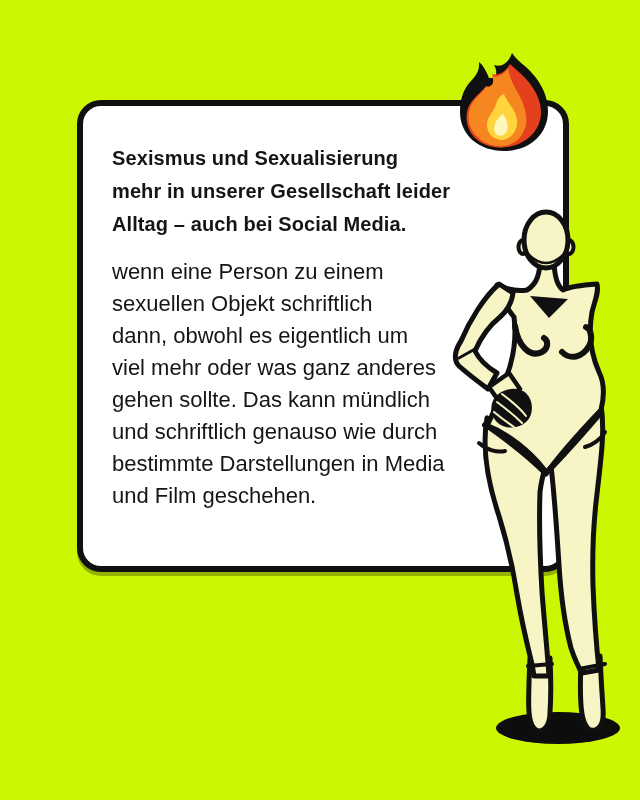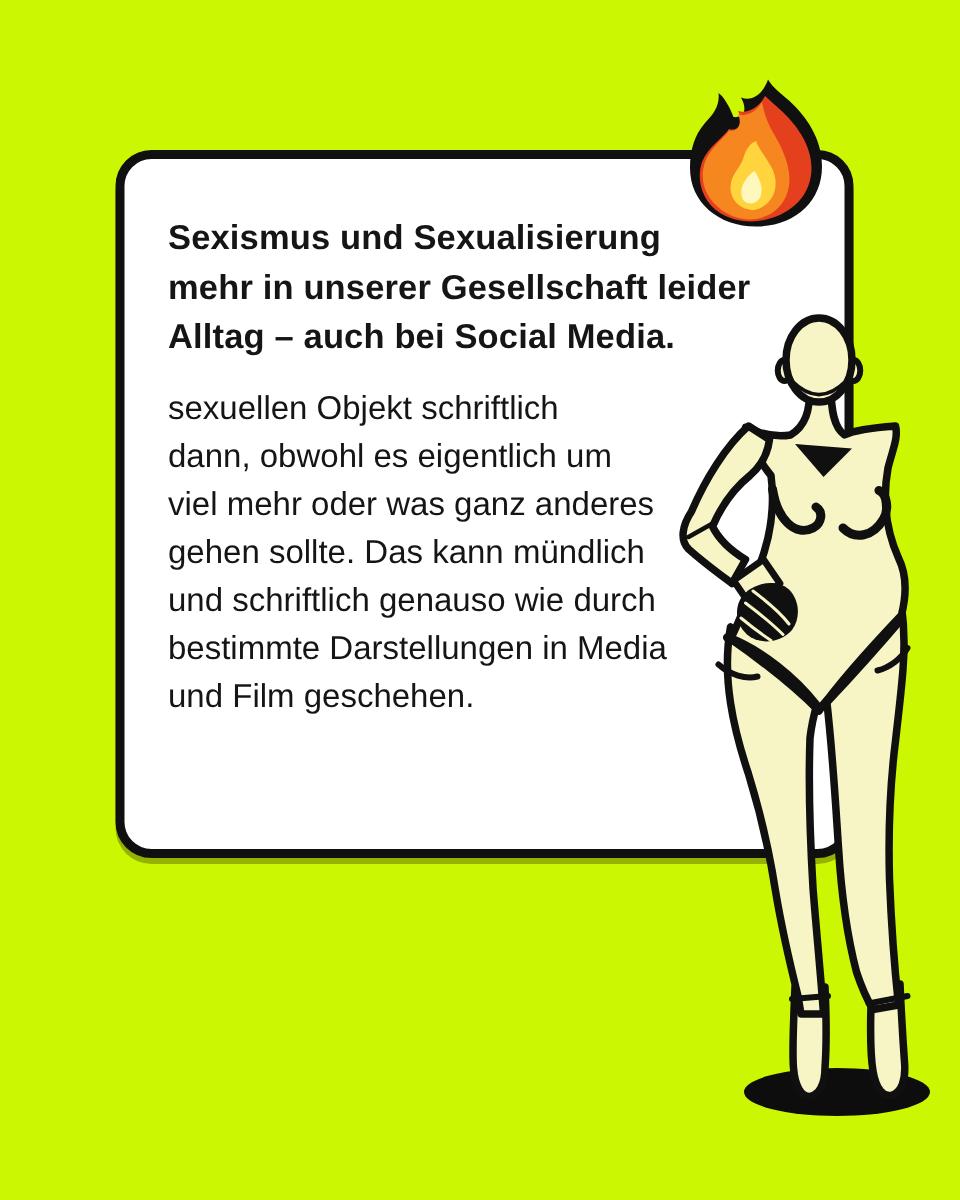--- a/index.html
+++ b/index.html
@@ -17,21 +17,21 @@
     background:#ffffff;
     border:6px solid #101010;
     border-radius:24px;
     box-shadow:0 4px 0 rgba(0,0,0,0.28);
   }
   .card-text{
     padding:36px 18px 0 29px;
     color:#151515;
   }
   .heading{
-    font-size:23px;line-height:33px;font-weight:700;letter-spacing:0.1px;
+    font-size:20px;line-height:33px;font-weight:700;letter-spacing:0.1px;
   }
   .bodytext{
     margin-top:15px;
     font-size:22px;line-height:32px;font-weight:400;
   }
   .fire{
     position:absolute;left:458px;top:52px;width:92px;height:100px;
   }
   .figure{
     position:absolute;left:430px;top:200px;width:210px;height:570px;
@@ -41,20 +41,21 @@
 <body>
 
 <div class="card">
   <div class="card-text">
     <div class="heading">
         <div>Sexismus und Sexualisierung</div>
         <div>mehr in unserer Gesellschaft leider</div>
         <div>Alltag – auch bei Social Media.</div>
       </div>
     <div class="bodytext">
+        <div>wenn eine Person zu einem</div>
         <div>sexuellen Objekt schriftlich</div>
         <div>dann, obwohl es eigentlich um</div>
         <div>viel mehr oder was ganz anderes</div>
         <div>gehen sollte. Das kann mündlich</div>
         <div>und schriftlich genauso wie durch</div>
         <div>bestimmte Darstellungen in Media</div>
         <div>und Film geschehen.</div>
       </div>
   </div>
 </div>

